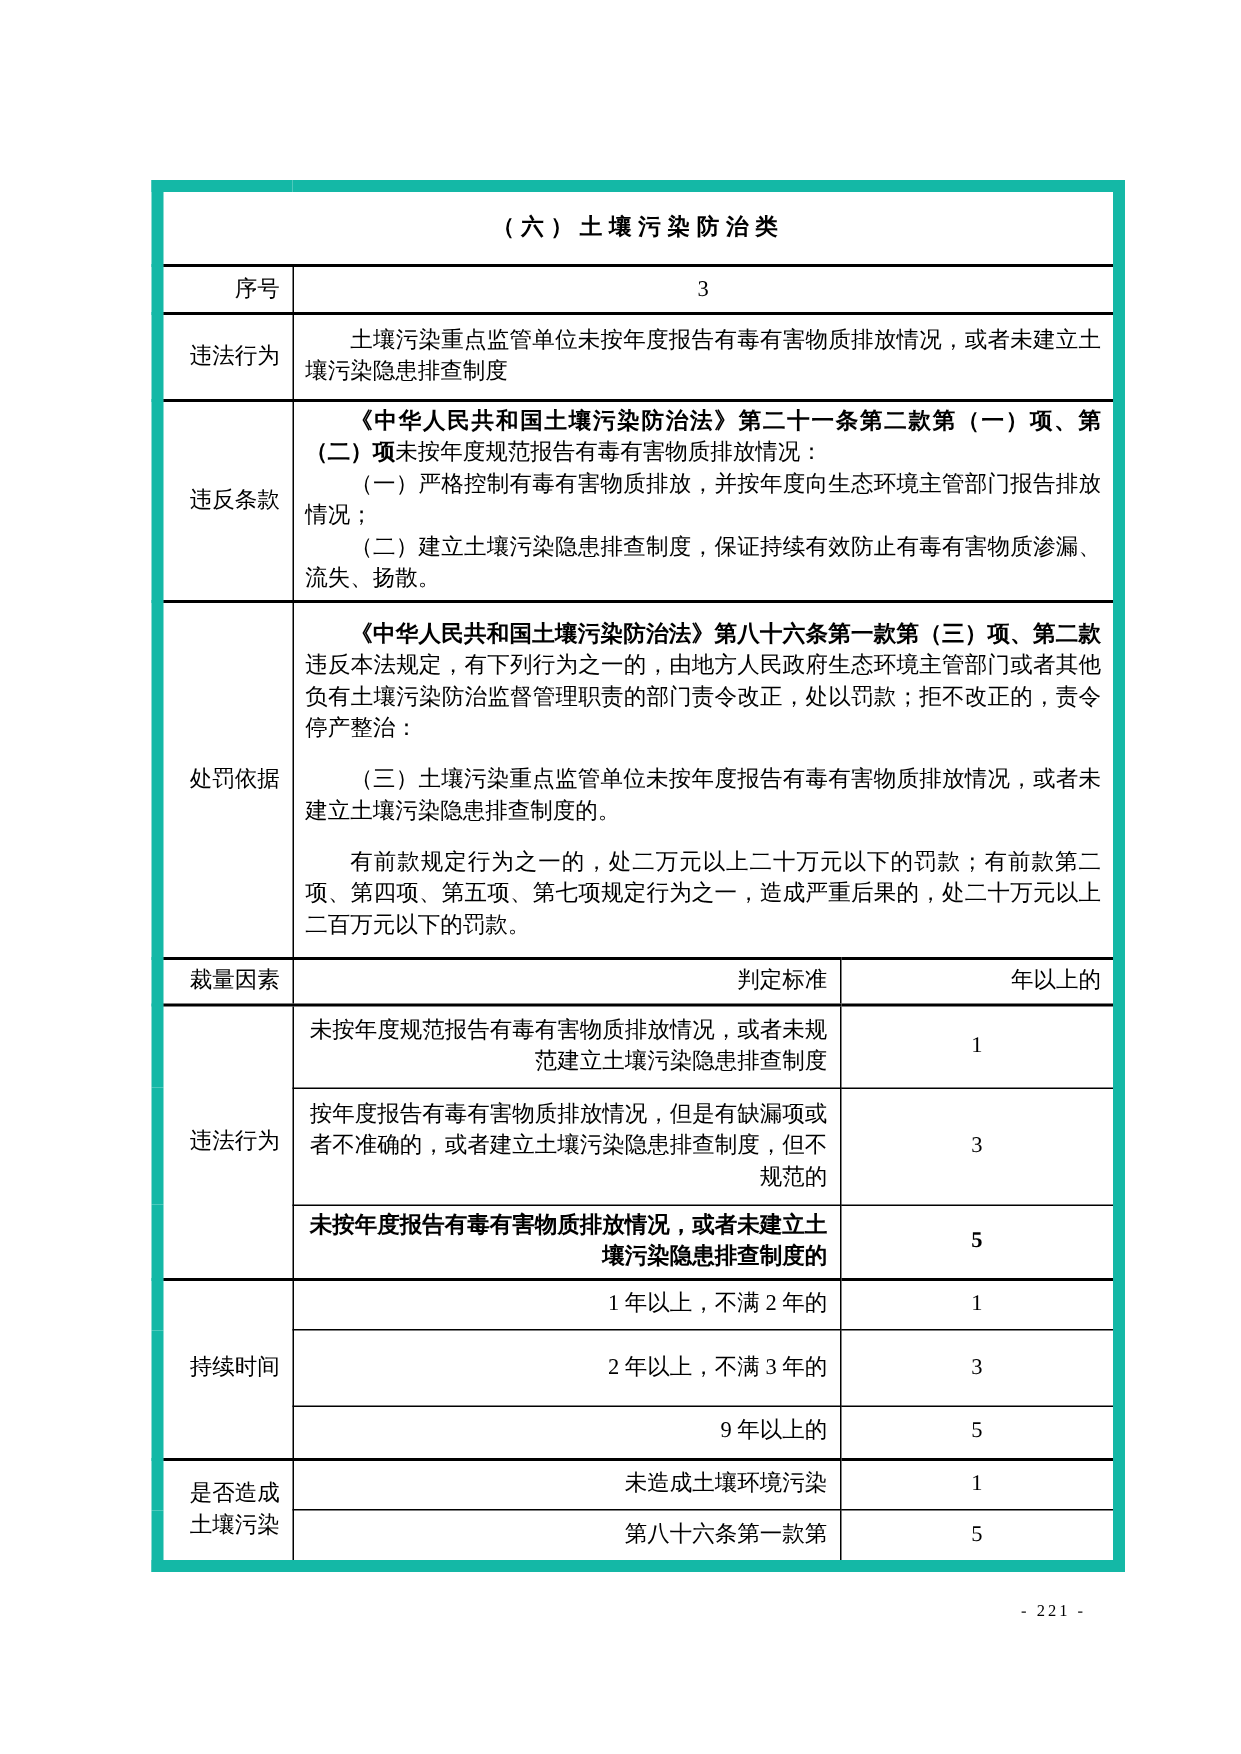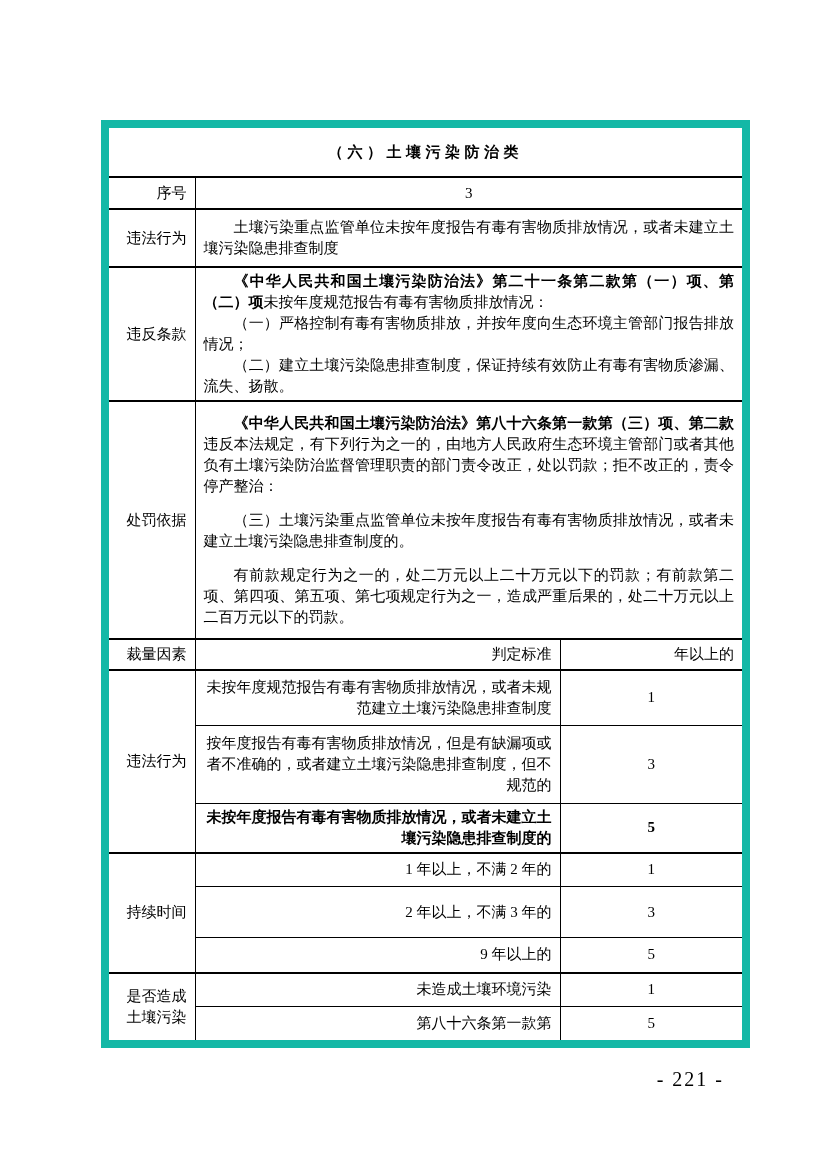--- a/index.html
+++ b/index.html
@@ -36,21 +36,21 @@
   p.para{margin:0;text-indent:2em;}
   .gap p.para{margin-top:13px;}
   .gap p.para:first-child{margin-top:0;}
   .bold{font-weight:bold;}
 
   td.std{text-align:right;padding:4px 8px;}
   td.grade{text-align:center;}
 
   .page-number{
     position:absolute;top:1068px;right:103px;
-    font-size:20px;letter-spacing:2px;
+    font-size:11px;letter-spacing:2px;
   }
 
   
   tr.r-title{height:44px;}
   tr.r-xuhao{height:32px;}
   tr.r-weifa{height:58px;}
   tr.r-tiaokuan{height:126px;}
   tr.r-chufa{height:238px;}
   tr.r-head{height:31px;}
   tr.r-g1a{height:55px;}

